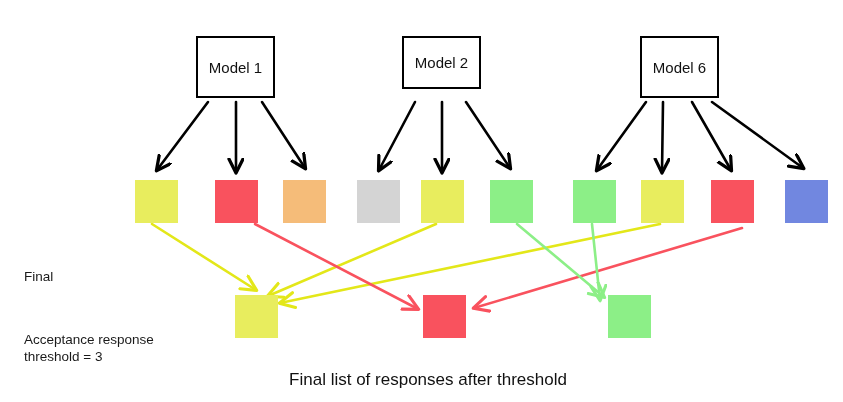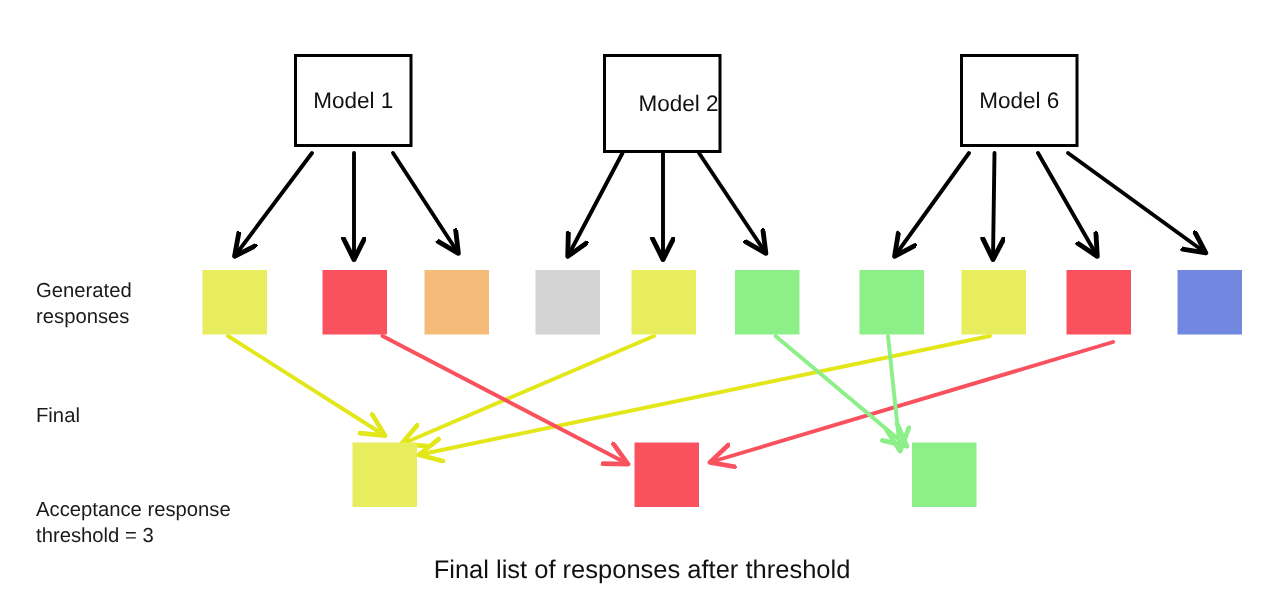--- a/index.html
+++ b/index.html
@@ -85,21 +85,21 @@
       <line stroke="#f9525e" marker-end="url(#ah-red)" x1="742" y1="228" x2="474" y2="308"></line>
 
       <line stroke="#8cef87" marker-end="url(#ah-green)" x1="517" y1="224" x2="604" y2="297"></line>
       <line stroke="#8cef87" marker-end="url(#ah-green)" x1="592" y1="224" x2="600" y2="300"></line>
     </g>
   </svg>
 
   <div class="model-box" style="left:196px;top:36px;width:79px;height:62px;">
     <span>Model 1</span>
   </div>
-  <div class="model-box" style="left:402px;top:36px;width:79px;height:66px;justify-content:flex-end;">
+  <div class="model-box" style="left:402px;top:36px;width:79px;height:53px;">
     <span>Model 2</span>
   </div>
   <div class="model-box" style="left:640px;top:36px;width:79px;height:62px;">
     <span>Model 6</span>
   </div>
 
   <div class="swatch" style="left:135px;top:180px;width:43px;height:43px;background:#e8ed5e;"></div>
   <div class="swatch" style="left:215px;top:180px;width:43px;height:43px;background:#f9525e;"></div>
   <div class="swatch" style="left:283px;top:180px;width:43px;height:43px;background:#f5bc79;"></div>
   <div class="swatch" style="left:357px;top:180px;width:43px;height:43px;background:#d4d4d4;"></div>
@@ -107,21 +107,19 @@
   <div class="swatch" style="left:490px;top:180px;width:43px;height:43px;background:#8cef87;"></div>
   <div class="swatch" style="left:573px;top:180px;width:43px;height:43px;background:#8cef87;"></div>
   <div class="swatch" style="left:641px;top:180px;width:43px;height:43px;background:#e8ed5e;"></div>
   <div class="swatch" style="left:711px;top:180px;width:43px;height:43px;background:#f9525e;"></div>
   <div class="swatch" style="left:785px;top:180px;width:43px;height:43px;background:#7187e0;"></div>
 
   <div class="swatch" style="left:235px;top:295px;width:43px;height:43px;background:#e8ed5e;"></div>
   <div class="swatch" style="left:423px;top:295px;width:43px;height:43px;background:#f9525e;"></div>
   <div class="swatch" style="left:608px;top:295px;width:43px;height:43px;background:#8cef87;"></div>
 
-  <div class="side-label" style="left:24px;top:185px;">Generated
-responses</div>
   <div class="side-label" style="left:24px;top:268px;">Final</div>
   <div class="side-label" style="left:24px;top:331px;">Acceptance response
 threshold = 3</div>
 
   <div class="caption" style="left:183px;top:370px;width:490px;">Final list of responses after threshold</div>
 
 </div>
 
 </body></html>

